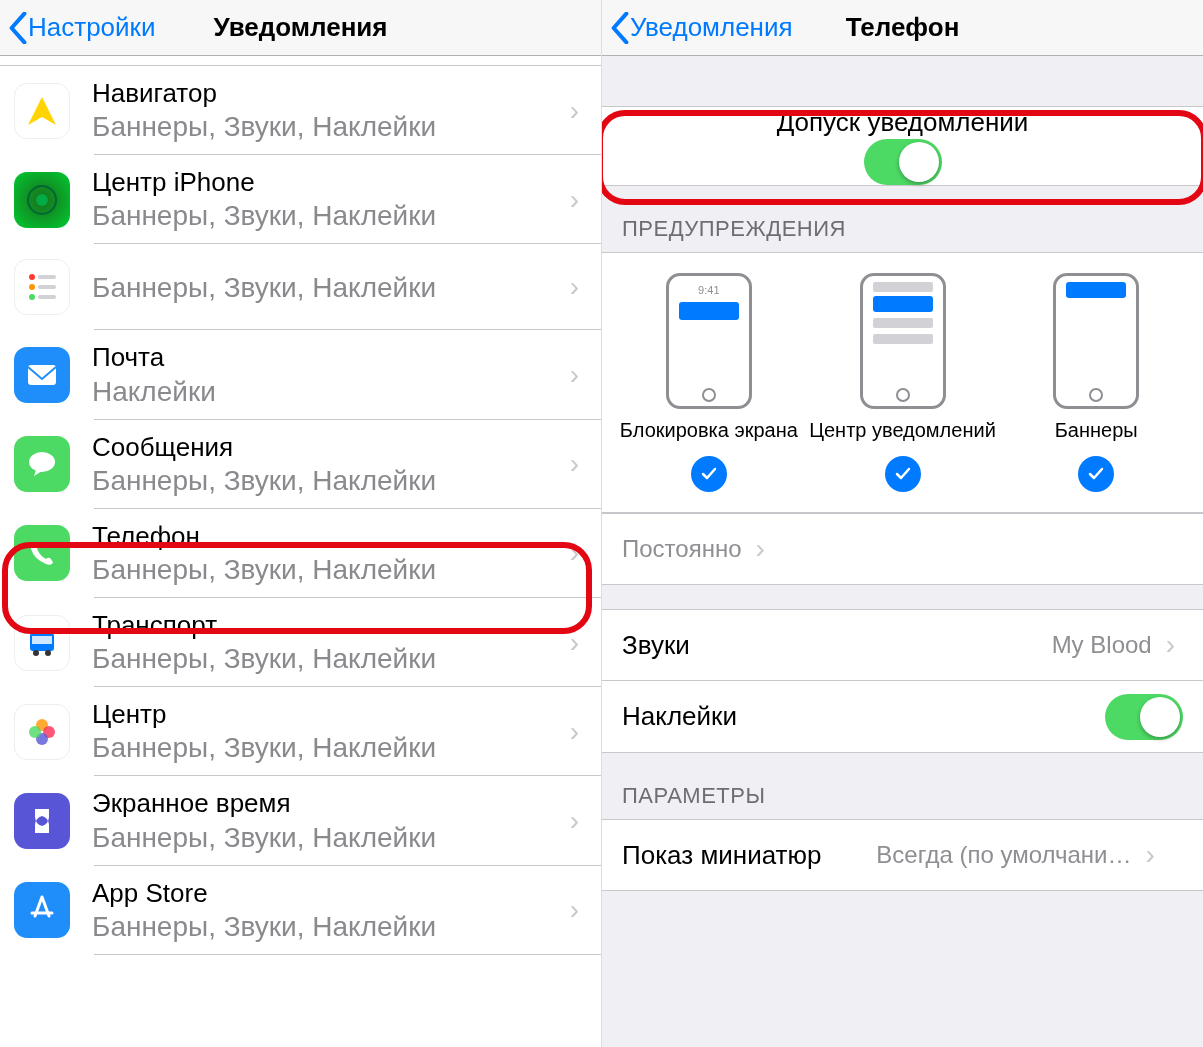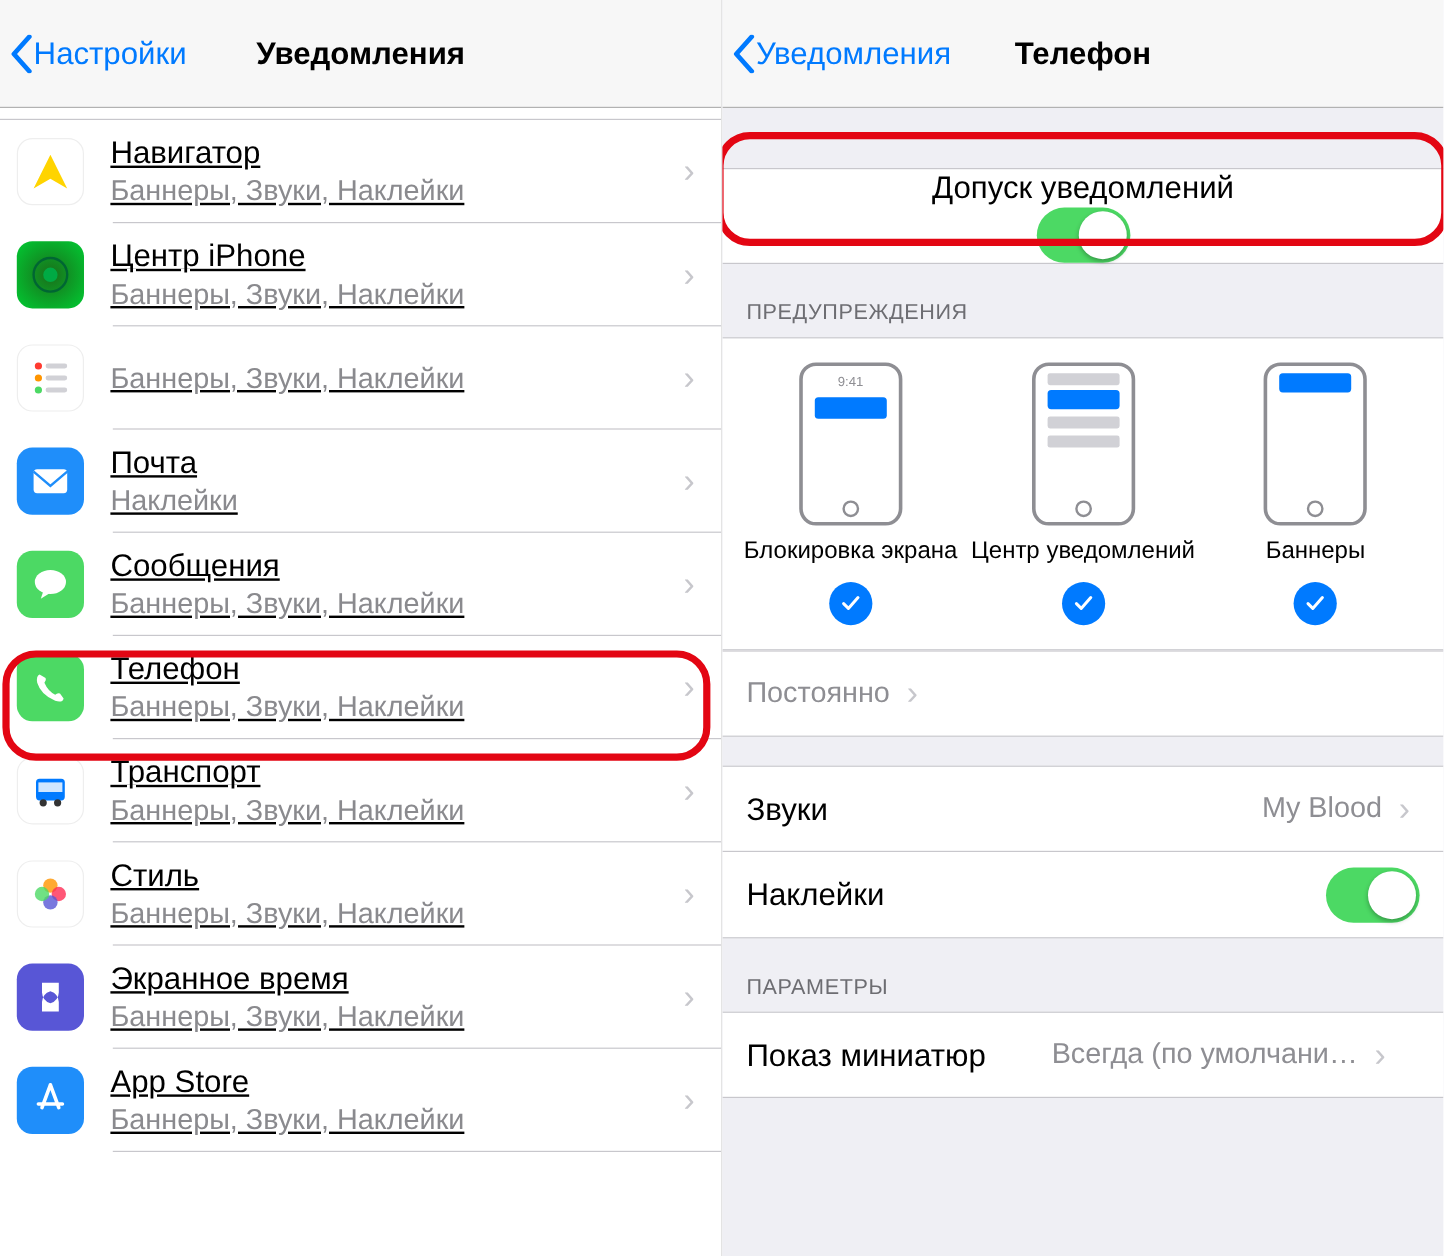--- a/index.html
+++ b/index.html
@@ -13,21 +13,21 @@
   }
   .pane {
     flex: 1;
     height: 100%;
     background: #efeff4;
     position: relative;
     overflow: hidden;
   }
   .pane-left { border-right: 1px solid #ddd; background:#fff;}
   .nav {
-    height: 90px;
+    height: 56px;
     background: #f7f7f7;
     border-bottom: 1px solid #b2b2b2;
     display: flex;
     align-items: center;
     padding: 0 8px;
     position: relative;
   }
   .nav .back {
     display: flex;
     align-items: center;
@@ -59,33 +59,33 @@
     height: 1px;
     background: #c8c7cc;
   }
   .app-icon {
     width: 56px; height: 56px;
     border-radius: 13px;
     flex-shrink: 0;
     display:flex;align-items:center;justify-content:center;
     font-size:28px;color:#fff;
   }
-  .cell .txt { margin-left: 22px; flex: 1; text-decoration: underline; }
+  .cell .txt { margin-left: 22px; flex: 1; }
   .cell .title-s { font-size: 26px; color: #000; line-height:1.2;}
-  .cell .sub { font-size: 24px; color: #8a8a8e; margin-top:2px;}
+  .cell .sub { font-size: 28px; color: #8a8a8e; margin-top:2px;}
   .chev { color:#c7c7cc; font-size:28px; padding:0 8px;}
   .highlight {
     position:absolute;
     border: 6px solid #e30613;
     border-radius: 28px;
     pointer-events:none;
   }
   
   .group-label {
-    font-size: 18px;
+    font-size: 22px;
     color: #6d6d72;
     padding: 30px 20px 10px 20px;
     letter-spacing: 0.5px;
   }
   .row {
     background:#fff;
     border-top:1px solid #c8c7cc;
     border-bottom:1px solid #c8c7cc;
     display:flex;
     align-items:center;
@@ -276,21 +276,21 @@
     <div class="cell">
       <div class="app-icon ic-photo">
           <svg width="40" height="40" viewBox="0 0 40 40">
             <circle cx="20" cy="13" r="6" fill="#ff9500" opacity="0.8"></circle>
             <circle cx="27" cy="20" r="6" fill="#ff2d55" opacity="0.8"></circle>
             <circle cx="20" cy="27" r="6" fill="#5856d6" opacity="0.8"></circle>
             <circle cx="13" cy="20" r="6" fill="#4cd964" opacity="0.8"></circle>
           </svg>
         </div>
       <div class="txt">
-          <div class="title-s">Стиль</div>
+          <div class="title-s">Центр</div>
           <div class="sub">Баннеры, Звуки, Наклейки</div>
         </div>
       <div class="chev">›</div>
       <div class="divider"></div>
     </div>
 
     <div class="cell">
       <div class="app-icon ic-scr">
           <svg width="36" height="36" viewBox="0 0 36 36">
             <path d="M11 6 h14 v8 a10 10 0 0 1 -7 9 a10 10 0 0 1 -7 -9 z M11 30 h14 v-8 a10 10 0 0 0 -7 -9 a10 10 0 0 0 -7 9 z" fill="#fff"></path>

